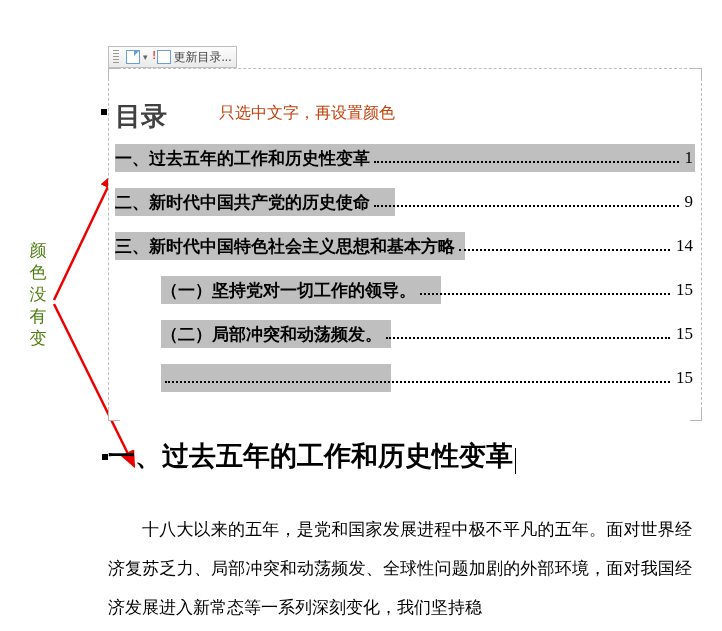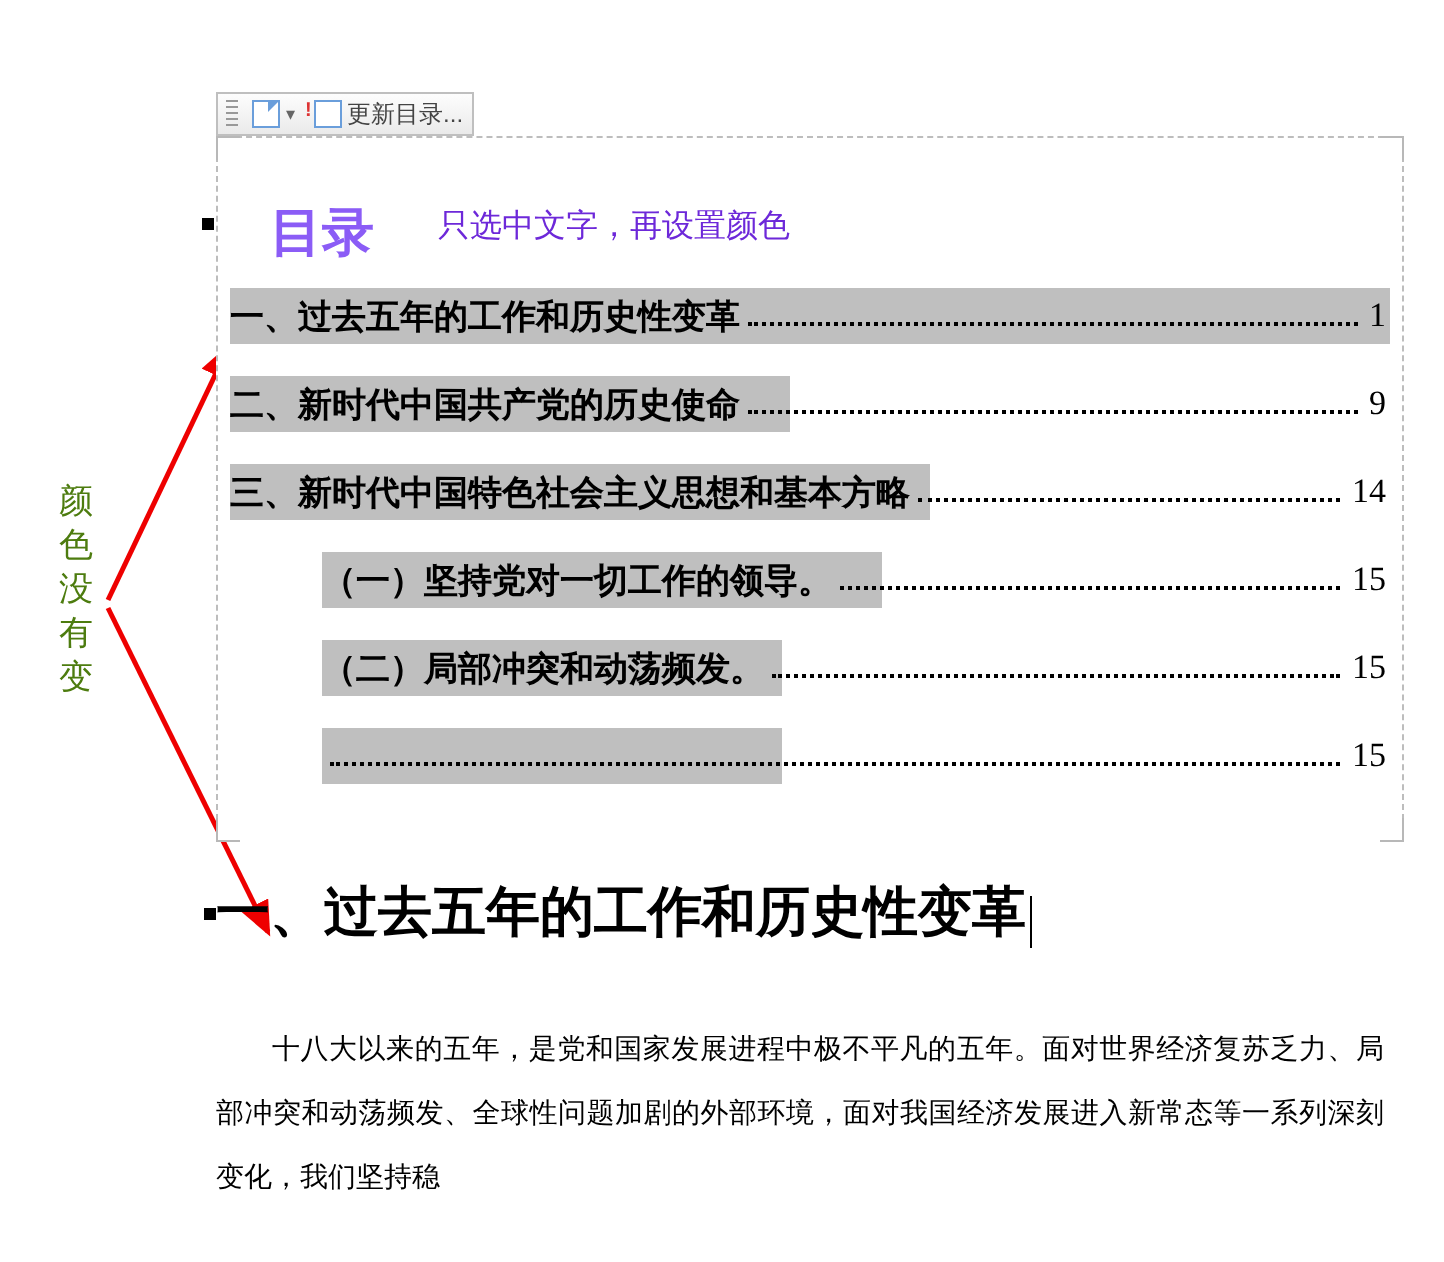--- a/index.html
+++ b/index.html
@@ -55,29 +55,28 @@
   }
   .toolbar .ico-page { background: #fff; border:1px solid #6a9edb; position:relative; }
   .toolbar .ico-page::after { content:""; position:absolute; right:-1px; top:-1px; border:3px solid transparent; border-left-color:#6a9edb; border-top-color:#6a9edb; }
   .toolbar .dd { font-size:9px; color:#666; margin-right:6px; }
   .toolbar .ico-refresh { background:#fff; border:1px solid #6a9edb; position:relative; }
   .toolbar .ico-refresh::before { content:"!"; color:#d33; font-weight:bold; font-size:10px; position:absolute; left:-5px; top:-1px; }
   .toc {
     padding: 30px 6px 20px 6px;
   }
   .toc-title {
-    color: #8b5cf6;
+    color: #404040;
     font-size: 26px;
     font-weight: bold;
     font-family: "SimSun", serif;
     margin-bottom: 4px;
-    margin-left: 20px;
   }
   .hint {
-    color: #6d28d9;
+    color: #c2410c;
     font-size: 16px;
     position: absolute;
     left: 110px;
     top: 34px;
   }
   .toc-row {
     position: relative;
     height: 40px;
     display: flex;
     align-items: center;
@@ -131,21 +130,21 @@
     color:#000;
   }
   .caret {
     display:inline-block; width:0; height:26px;
     border-left:1px solid #000; vertical-align:middle;
     margin-left:2px;
   }
   .body-text {
     position:absolute;
     left:108px; top:510px; right:30px;
-    font-size:14px;
+    font-size:17px;
     font-family:"SimSun",serif;
     line-height:2.3;
     text-align:justify;
     text-indent:2em;
     color:#000;
   }
   .corner {
     position:absolute;
     width:12px; height:12px;
     border:1px solid #b8b8b8;

